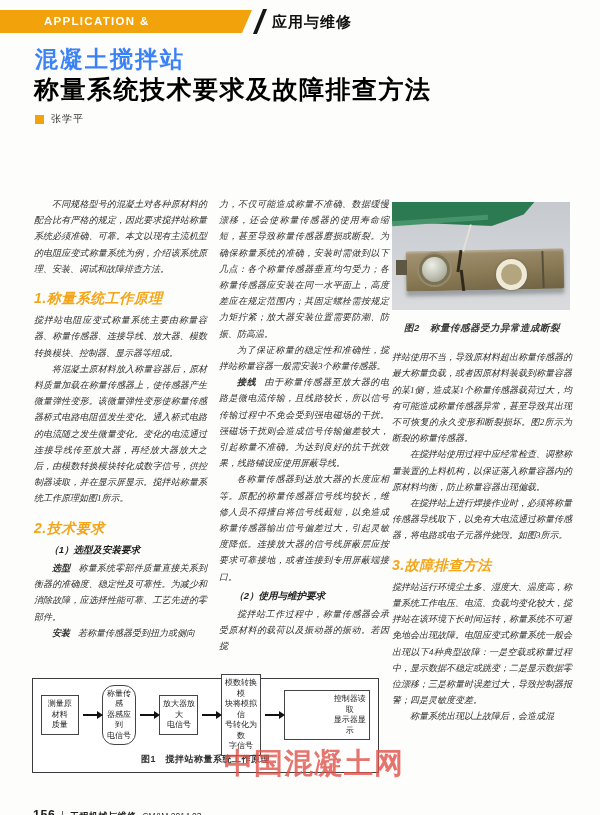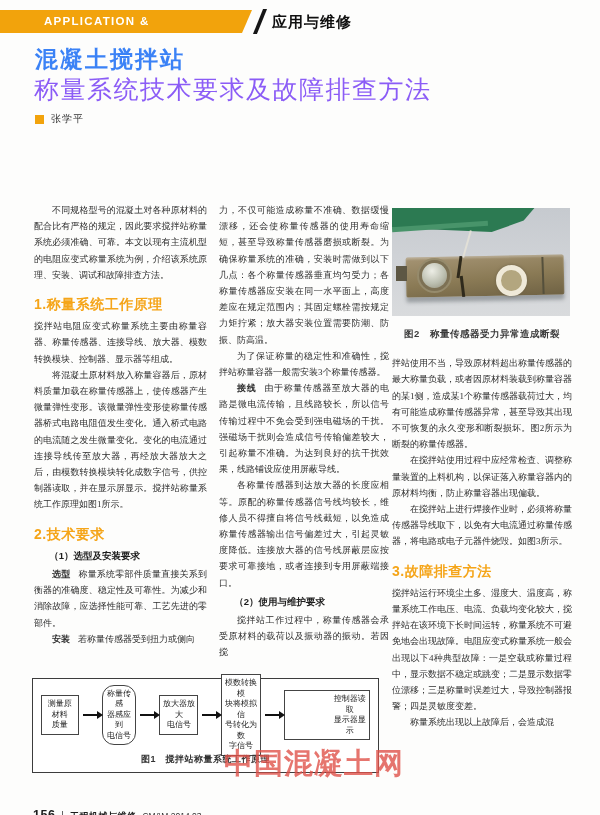--- a/index.html
+++ b/index.html
@@ -23,31 +23,32 @@
   }
   .banner-cn{
     position:absolute;left:272px;top:13px;font-size:15px;font-weight:bold;color:#101010;
     letter-spacing:1px;
   }
   .title-accent{
     position:absolute;left:35px;top:44px;font-size:23px;font-weight:bold;
     color:#3b82f6;letter-spacing:2px;
   }
   .title-main{
-    position:absolute;left:34px;top:73px;font-size:25px;font-weight:normal;
-    color:#8b5cf6;letter-spacing:1.5px;
+    position:absolute;left:34px;top:73px;font-size:25px;font-weight:bold;
+    color:#000000;letter-spacing:1.5px;
   }
   .author-row{position:absolute;left:35px;top:112px;display:flex;align-items:center;gap:7px;}
   .author-sq{width:9px;height:9px;background:#F2A30C;}
   .author-name{font-size:10px;color:#333;letter-spacing:1px;}
   
   .col{
-    position:absolute;top:202px;font-size:9px;line-height:16.2px;
+    position:absolute;top:196px;font-size:9px;line-height:16.2px;
     text-align:justify;color:#2e2e2e;
     font-family:"Liberation Serif","DejaVu Serif",serif;
+    font-style:italic;
   }
   .col p{margin:0;text-indent:2em;}
   .col p.cont{text-indent:0;}
   .c1{left:34px;width:173px;}
   .c2{left:219px;width:170px;}
   .c3{left:392px;width:180px;}
   .h-orange{
     margin:13px 0 6px;font-size:14px;font-weight:bold;color:#F5A519;
     text-indent:0;letter-spacing:0.5px;
     font-family:"Liberation Sans","DejaVu Sans",sans-serif;

